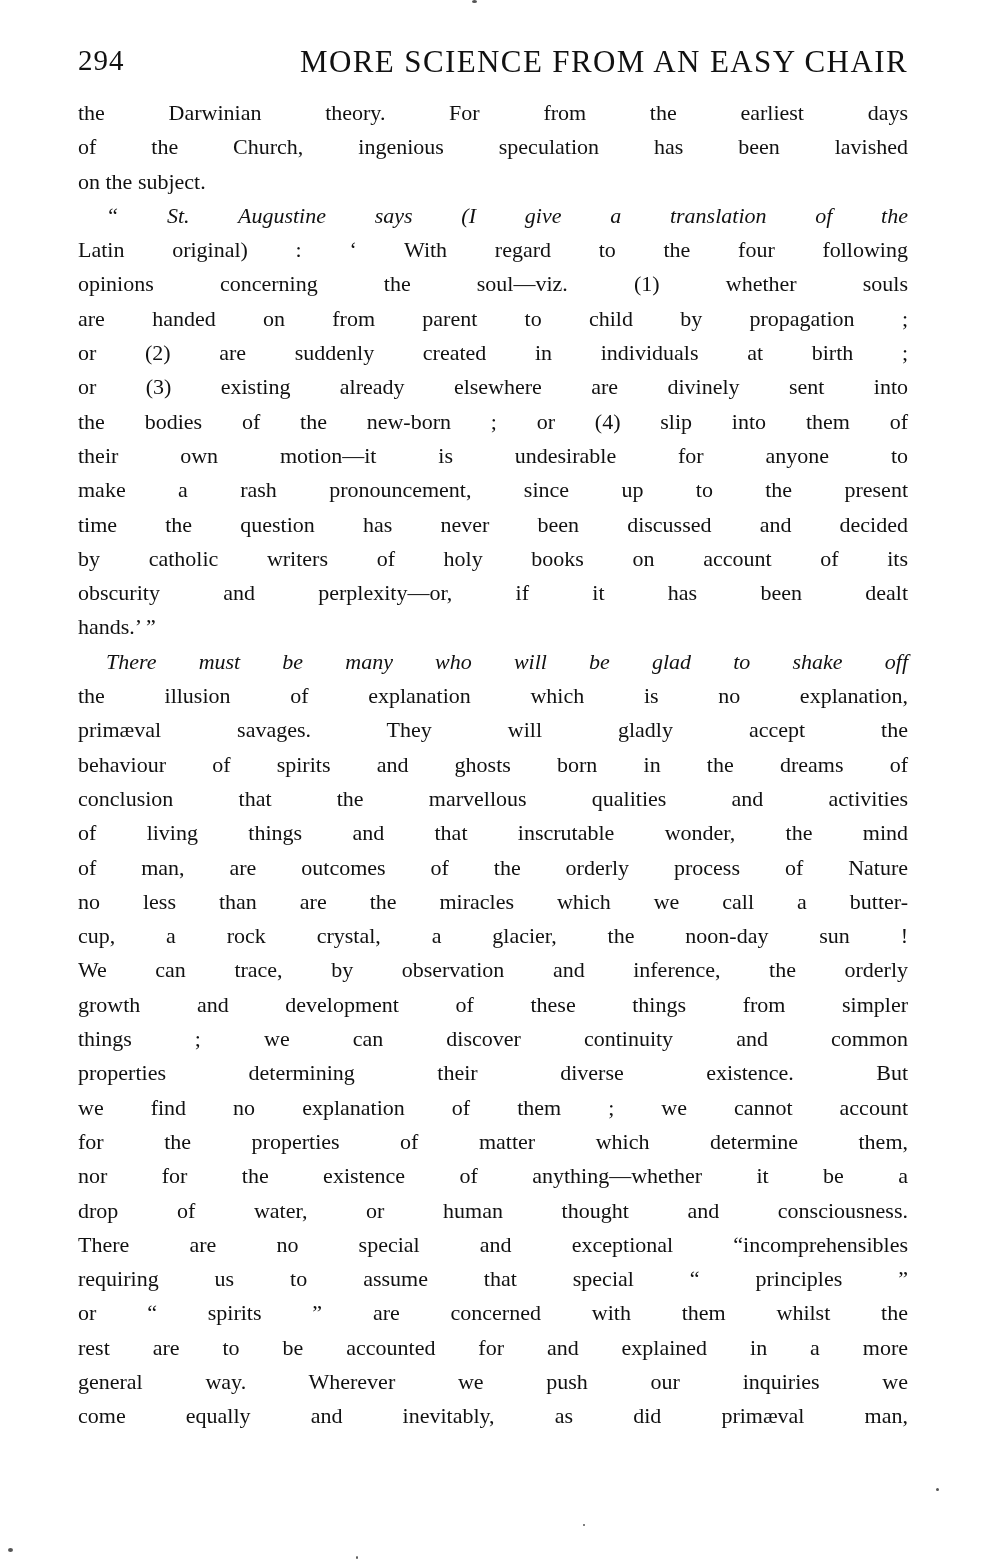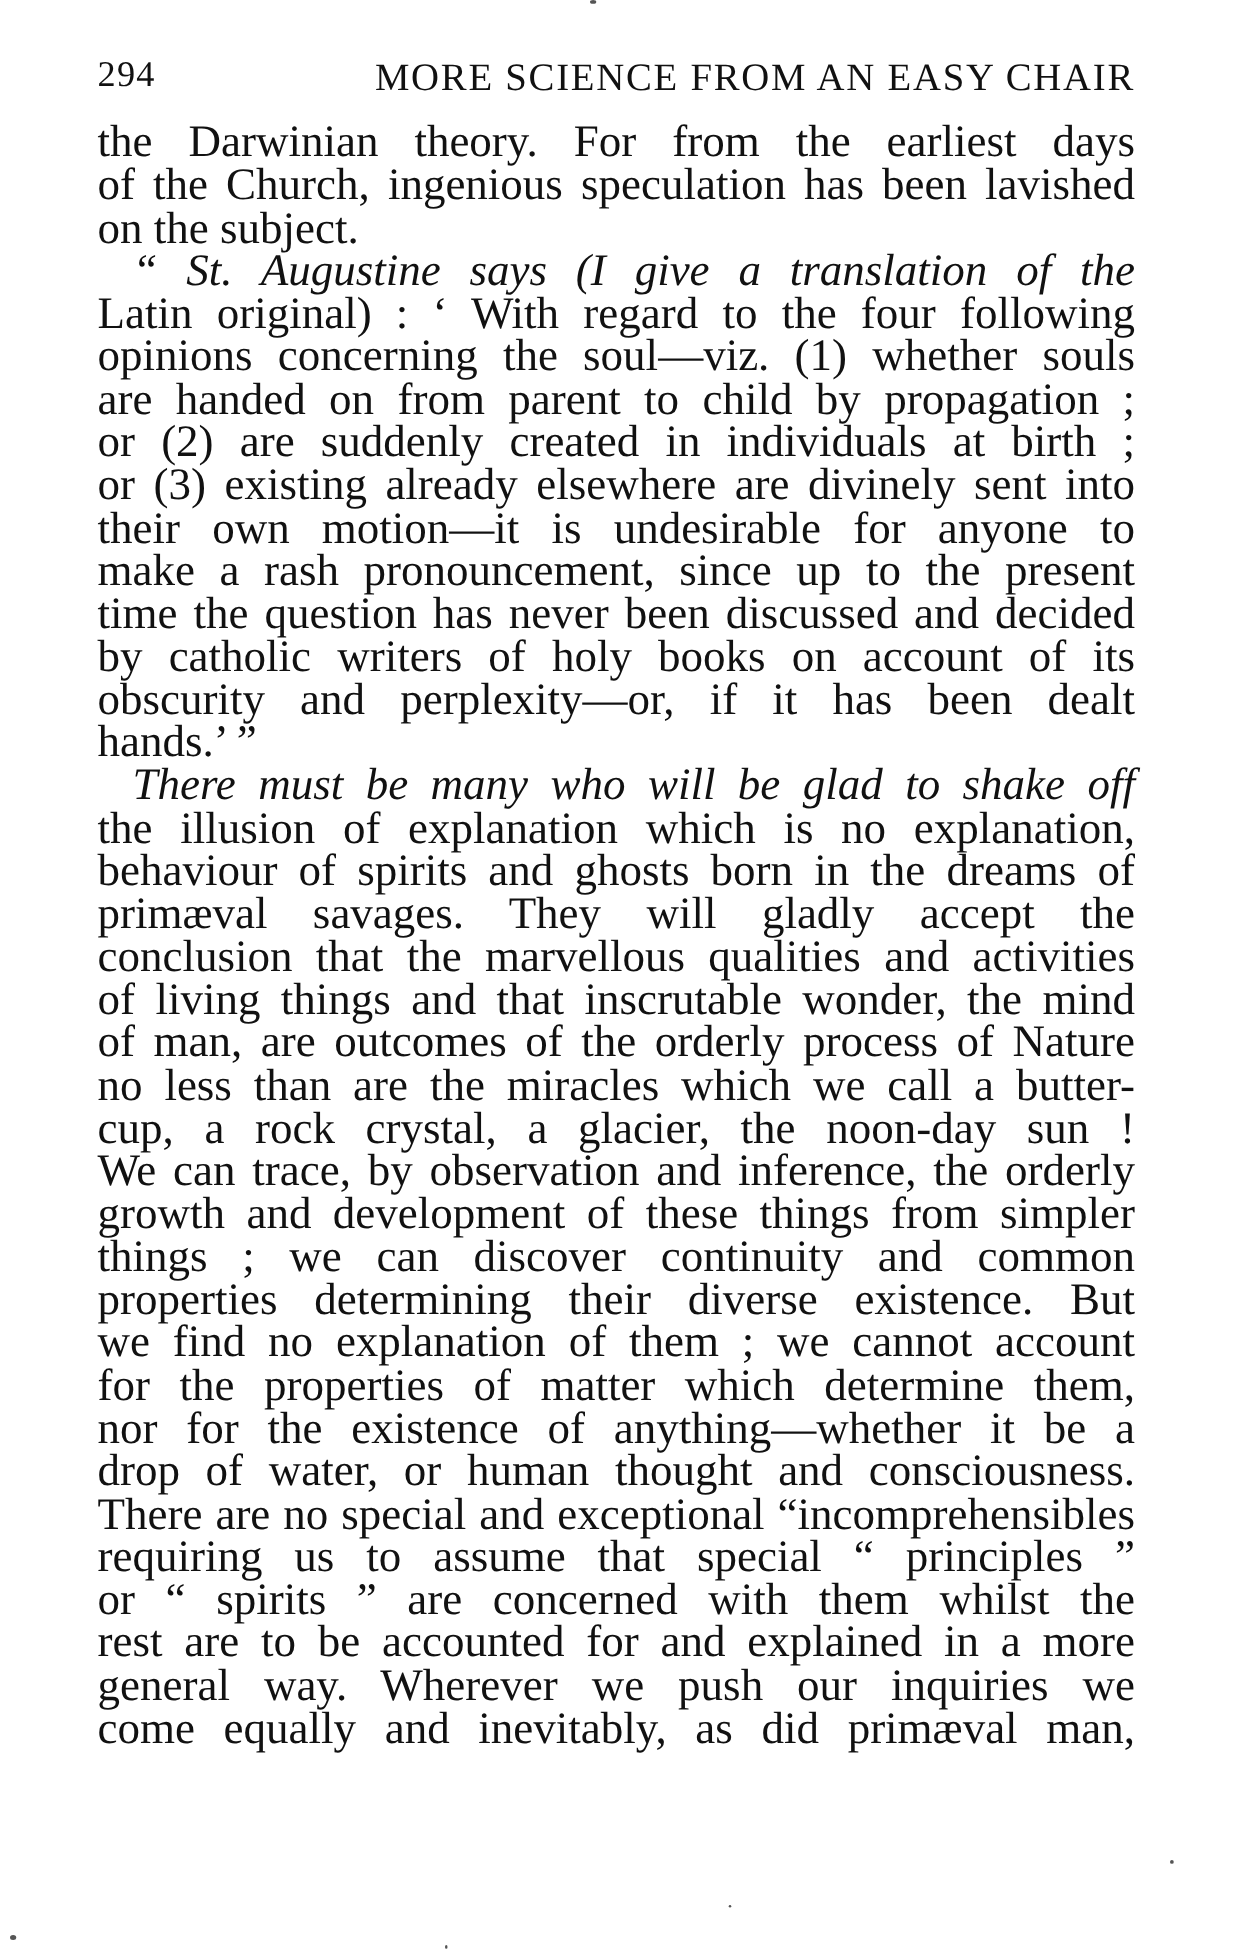--- a/index.html
+++ b/index.html
@@ -31,21 +31,21 @@
       margin-bottom: 4px;
     }
     .running-head .page-number {
       font-size: 29px;
     }
     .running-head .book-title {
       letter-spacing: 1.4px;
       font-family: Liberation Serif, serif;
     }
     .body-text {
-      font-size: 36px;
+      font-size: 22px;
       line-height: 34.3px;
       text-align: justify;
     }
     .line {
       display: block;
       text-align: justify;
       text-align-last: justify;
       white-space: nowrap;
       height: 34.3px;
     }
@@ -79,33 +79,34 @@
       <span class="line last">on the subject.</span>
     </div>
 
     <div>
       <span class="line indent">“ St. Augustine says (I give a translation of the</span>
       <span class="line">Latin original) : ‘ With regard to the four following</span>
       <span class="line">opinions concerning the soul—viz. (1) whether souls</span>
       <span class="line">are handed on from parent to child by propagation ;</span>
       <span class="line">or (2) are suddenly created in individuals at birth ;</span>
       <span class="line">or (3) existing already elsewhere are divinely sent into</span>
+      <span class="line">the bodies of the new-born ;  or (4) slip into them of</span>
       <span class="line">their own motion—it is undesirable for anyone to</span>
       <span class="line">make a rash pronouncement, since up to the present</span>
       <span class="line">time the question has never been discussed and decided</span>
       <span class="line">by catholic writers of holy books on account of its</span>
       <span class="line">obscurity and perplexity—or, if it has been dealt</span>
       <span class="line last">hands.’ ”</span>
     </div>
 
     <div>
       <span class="line indent">There must be many who will be glad to shake off</span>
       <span class="line">the illusion of explanation which is no explanation,</span>
+      <span class="line">primæval savages.  They will gladly accept the</span>
       <span class="line">behaviour of spirits and ghosts born in the dreams of</span>
-      <span class="line">primæval savages.  They will gladly accept the</span>
       <span class="line">conclusion that the marvellous qualities and activities</span>
       <span class="line">of living things and that inscrutable wonder, the mind</span>
       <span class="line">of man, are outcomes of the orderly process of Nature</span>
       <span class="line">no less than are the miracles which we call a butter-</span>
       <span class="line">cup, a rock crystal, a glacier, the noon-day sun !</span>
       <span class="line">We can trace, by observation and inference, the orderly</span>
       <span class="line">growth and development of these things from simpler</span>
       <span class="line">things ;  we can discover continuity and common</span>
       <span class="line">properties determining their diverse existence.  But</span>
       <span class="line">we find no explanation of them ;  we cannot account</span>

